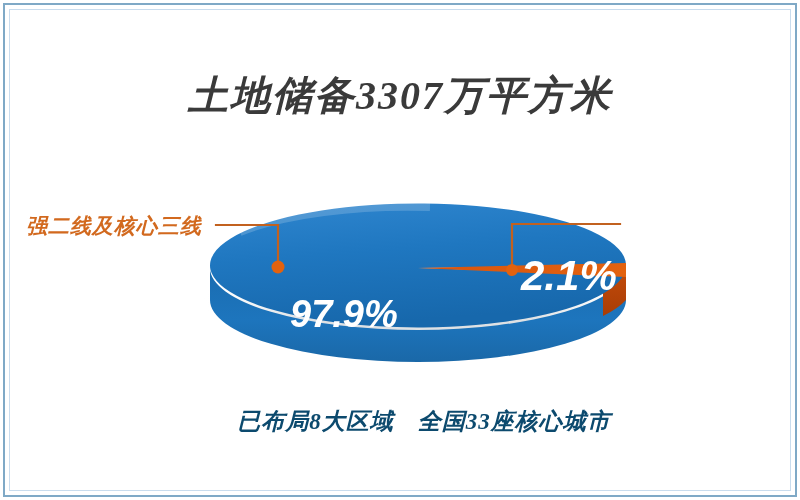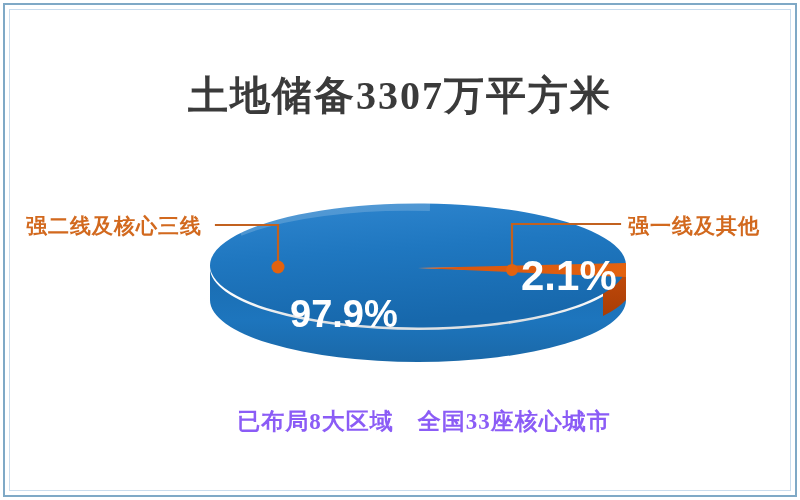--- a/index.html
+++ b/index.html
@@ -13,20 +13,21 @@
     overflow: hidden;
     font-family: "Liberation Serif", "DejaVu Serif", serif;
   }
 
   #slide {
     position: relative;
     width: 800px;
     height: 500px;
     background: #ffffff;
     box-sizing: border-box;
+    font-style: italic;
   }
 
   
   .frame-outer {
     position: absolute;
     left: 3px; top: 3px; right: 3px; bottom: 3px;
     border: 2px solid #7fa9c6;
     pointer-events: none;
   }
   .frame-inner {
@@ -98,21 +99,21 @@
 
   .caption {
     position: absolute;
     left: 0; right: 0;
     top: 406px;
     text-align: center;
     font-family: "Liberation Serif", "DejaVu Serif", serif;
     font-weight: bold;
     font-size: 23px;
     letter-spacing: 1px;
-    color: #8b5cf6;
+    color: #0c4a6e;
     white-space: nowrap;
     padding-left: 48px;
   }
 </style>
 </head>
 <body>
 
 <div id="slide">
 
   <div class="frame-outer"></div>
@@ -180,21 +181,20 @@
     </g>
 
     <g>
       <path d="M 620 224 L 512 224 L 512 266" fill="none" stroke="#c2611f" stroke-width="2.2" stroke-linecap="square"></path>
       <circle cx="512" cy="270" r="6" fill="#e2620f"></circle>
     </g>
   </svg>
 
   <div class="cat-label left">强二线及核心三线</div>
 
-  <div class="cat-label right">强一线及其他</div>
 
   <div class="pct-label big">97.9%</div>
 
   <div class="pct-label small">2.1%</div>
 
   <div class="caption">已布局8大区域　全国33座核心城市</div>
 
 </div>
 
 </body></html>

